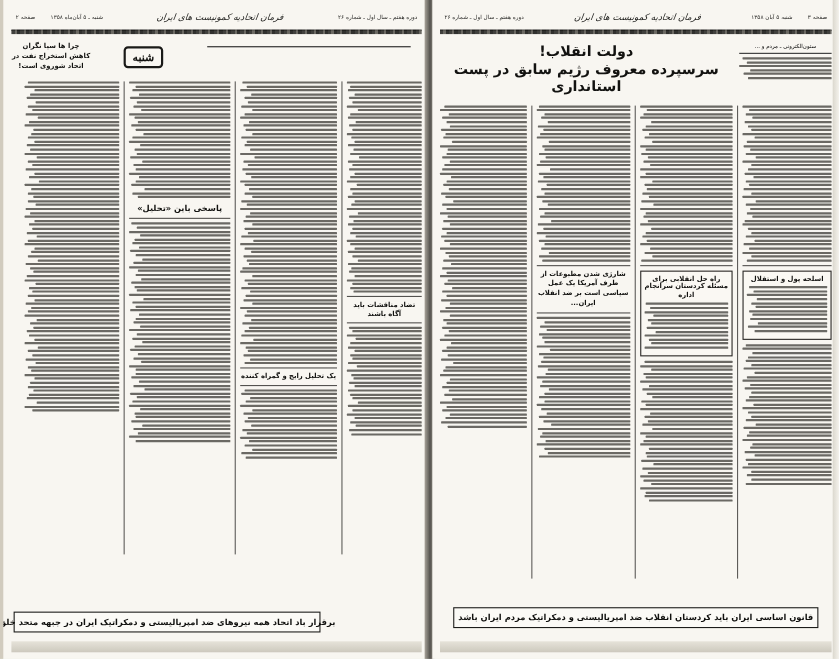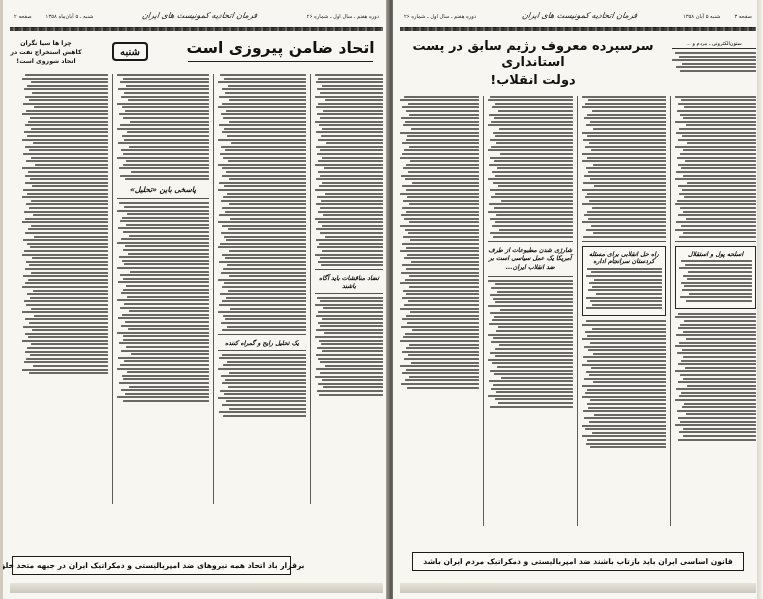--- a/index.html
+++ b/index.html
@@ -55,21 +55,21 @@
   .hl{
     font-family:"DejaVu Sans","Liberation Sans",sans-serif;
     color:#141412;font-weight:bold;text-align:center;line-height:1.22;
   }
   .hl-xl{font-size:15.5px;}
   .hl-lg{font-size:13px;}
   .hl-sm{font-size:7.5px;}
   .hl-xs{font-size:6.2px;}
 
   
-  .tcol{box-sizing:border-box;font-style:italic;}
+  .tcol{box-sizing:border-box;}
   .para{margin-bottom:3px;}
   .ln{
     height:2px;margin-bottom:1.6px;border-radius:.5px;
     background:#3a3834;opacity:.74;
   }
   .rule-h{height:1px;background:#2c2b28;opacity:.8;margin:3px 0;}
   .rule-v{width:1px;background:#2c2b28;opacity:.75;}
 
   .boxed{
     border:1px solid #2a2926;padding:3px;box-sizing:border-box;
@@ -111,21 +111,20 @@
         <div class="mh-logo">فرمان اتحادیه کمونیست های ایران</div>
         <div style="display:flex;gap:14px;align-items:center;">
           <div class="mh-txt">شنبه ـ ۵ آبان‌ماه ۱۳۵۸</div>
           <div class="mh-txt">صفحه ۲</div>
         </div>
         <div class="mh-rule"></div>
       </div>
 
       <div style="display:flex;align-items:flex-start;margin-top:11px;gap:5px;">
         <div style="flex:1;text-align:center;">
-          <div class="hl hl-xl">اتحاد ضامن پیروزی است</div>
           <div style="height:1px;background:#222;margin:3px 10px 4px 10px;"></div>
         </div>
         <div style="width:86px;display:flex;justify-content:center;padding-top:3px;">
           <div class="logo-badge">شنبه</div>
         </div>
         <div style="width:72px;">
           <div class="hl hl-xs" style="line-height:1.45;">چرا ها سیا نگران کاهش استخراج نفت در اتحاد شوروی است!</div>
         </div>
       </div>
 
@@ -546,22 +545,22 @@
           <div class="para" style="margin-top:3px;">
             <div class="ln" style="width:97%"></div>
               <div class="ln" style="width:92%"></div>
             <div class="ln" style="width:100%"></div>
               <div class="ln" style="width:88%"></div>
             <div class="ln" style="width:95%"></div>
               <div class="ln" style="width:91%"></div>
           </div>
         </div>
         <div style="flex:1;text-align:center;">
+          <div class="hl hl-lg" style="margin-top:2px;">دولت انقلاب!</div>
           <div class="hl hl-lg">سرسپرده معروف رژیم سابق در پست استانداری</div>
-          <div class="hl hl-lg" style="margin-top:2px;">دولت انقلاب!</div>
         </div>
       </div>
 
       <div style="display:flex;gap:4px;margin-top:8px;height:430px;">
 
         <div class="tcol" style="width:82px;">
           <div class="para">
             <div class="ln" style="width:100%"></div>
               <div class="ln" style="width:93%"></div>
             <div class="ln" style="width:96%"></div>
@@ -939,21 +938,21 @@
             <div class="ln" style="width:88%"></div>
               <div class="ln" style="width:94%"></div>
             <div class="ln" style="width:99%"></div>
               <div class="ln" style="width:91%"></div>
           </div>
         </div>
 
       </div>
 
       <div class="banner" style="position:absolute;left:12px;right:12px;bottom:22px;height:19px;">
-        <span>قانون اساسی ایران باید بازتاب باشند ضد امپریالیستی و دمکراتیک مردم ایران باشد</span>
+        <span>قانون اساسی ایران باید کردستان انقلاب ضد امپریالیستی و دمکراتیک مردم ایران باشد</span>
       </div>
 
       <div class="footer-grime"></div>
     </div>
   </div>
 
   <div class="edge-grime" style="right:0;"></div>
 </div>
 
 </body></html>

